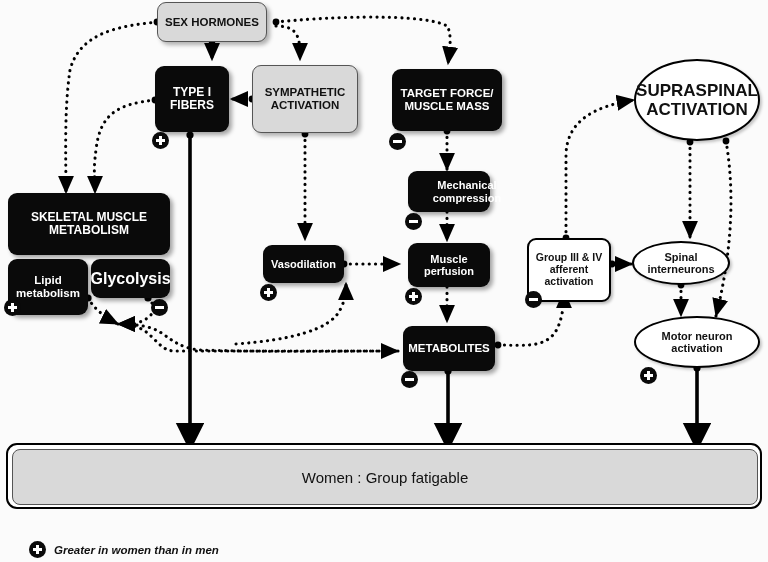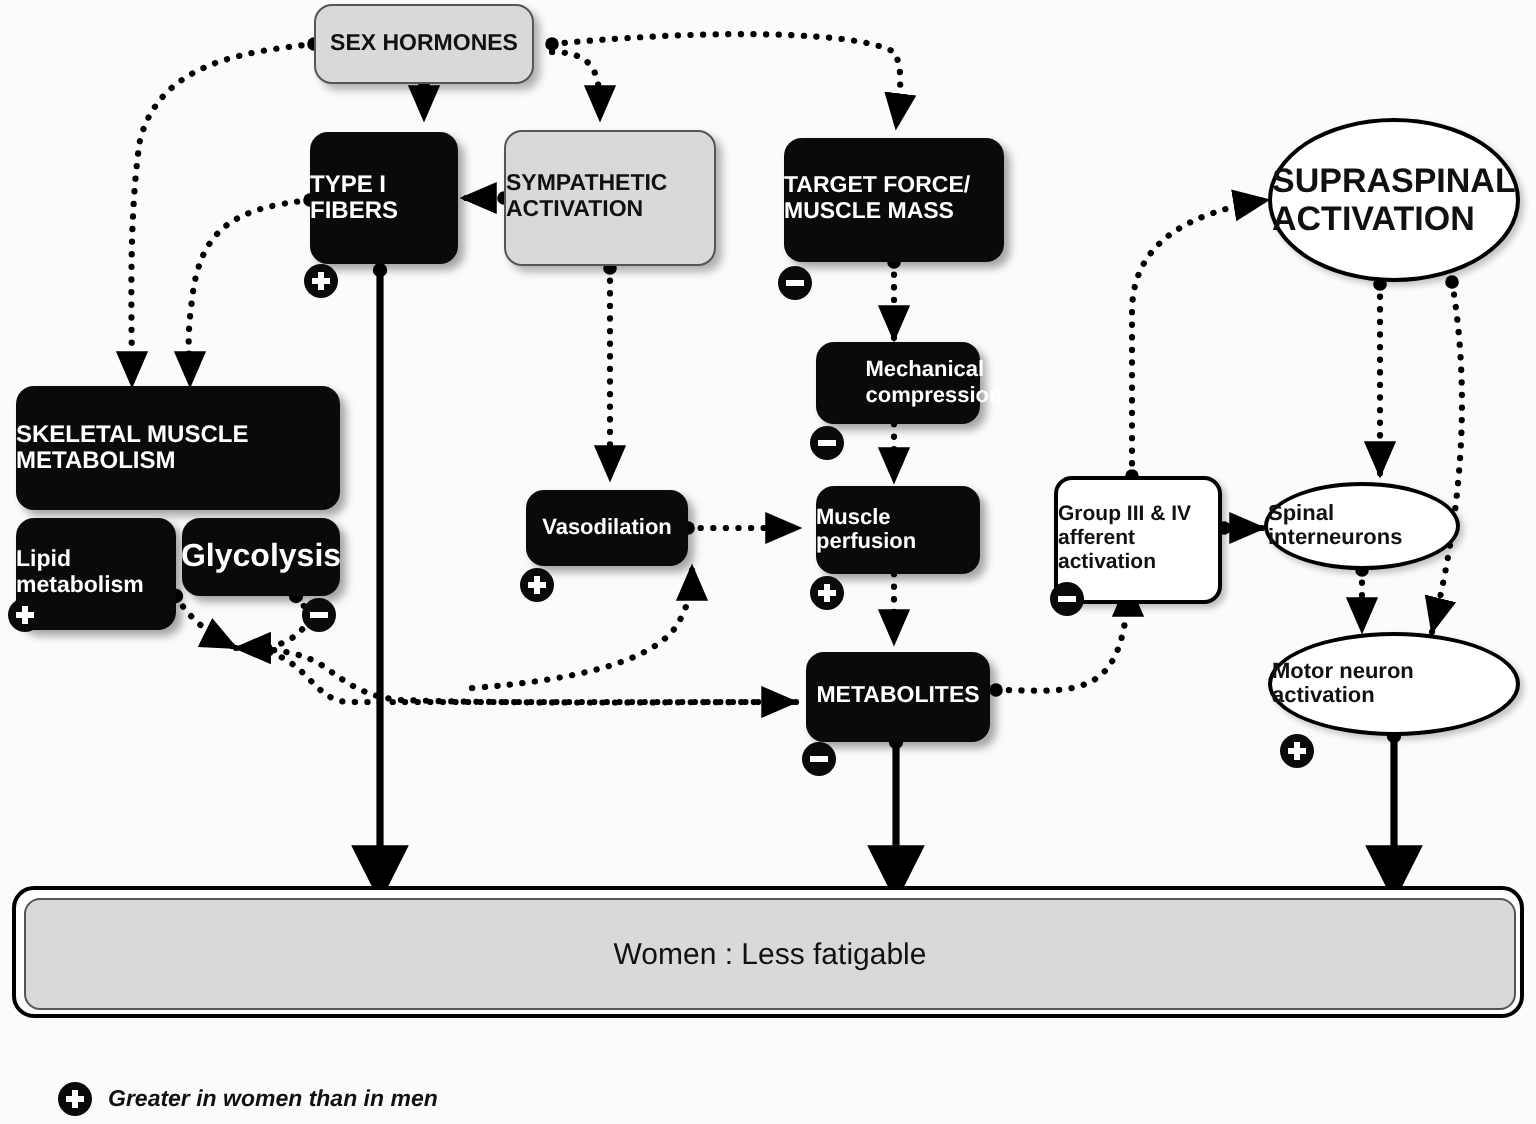--- a/index.html
+++ b/index.html
@@ -1,20 +1,20 @@
 <!DOCTYPE html>
 <html><head>
 <meta charset="utf-8">
 <style>
   html,body{margin:0;padding:0;background:#fff;}
   body{font-family:"Liberation Sans",sans-serif;}
   #stage{position:relative;width:768px;height:562px;background:#fbfbfb;overflow:hidden;}
   svg#wires{position:absolute;left:0;top:0;width:768px;height:562px;}
   .node{position:absolute;box-sizing:border-box;display:flex;align-items:center;justify-content:center;
-        text-align:left;line-height:1.12;z-index:5;}
+        text-align:center;line-height:1.12;z-index:5;}
   .blk{background:#0a0a0a;color:#fff;border-radius:9px;font-weight:bold;
        box-shadow:3px 3px 4px rgba(0,0,0,.35);}
   .gry{background:#d9d9d9;color:#111;border-radius:9px;font-weight:bold;border:1.3px solid #555;
        box-shadow:3px 3px 4px rgba(0,0,0,.3);}
   .wht{background:#fff;color:#111;border-radius:9px;font-weight:bold;border:2px solid #000;
        box-shadow:2px 2px 3px rgba(0,0,0,.25);}
   .ell{background:#fff;color:#111;border:2px solid #000;border-radius:50%;font-weight:bold;
        box-shadow:2px 2px 3px rgba(0,0,0,.22);}
   .sign{position:absolute;width:17px;height:17px;border-radius:50%;background:#0a0a0a;z-index:9;
         display:flex;align-items:center;justify-content:center;}
@@ -191,21 +191,21 @@
   <div class="sign" style="left:525px;top:291px;">
     <i class="h" style="left:4px;top:7px;"></i>
   </div>
   <div class="sign" style="left:640px;top:367px;">
     <i class="h" style="left:4px;top:7px;"></i>
       <i class="v" style="left:7px;top:4px;"></i>
   </div>
 
   <div class="outcome">
     <div class="outcome-inner">
-      <span>Women : Less fatigable</span>
+      <span>Women : Group fatigable</span>
     </div>
   </div>
 
   <div class="legend" style="top:541px;margin-left:23px;">
     <span class="lg-ic">
         <i class="h"></i>
         <i class="v"></i>
       </span>
     <span>Greater in women than in men</span>
   </div>

